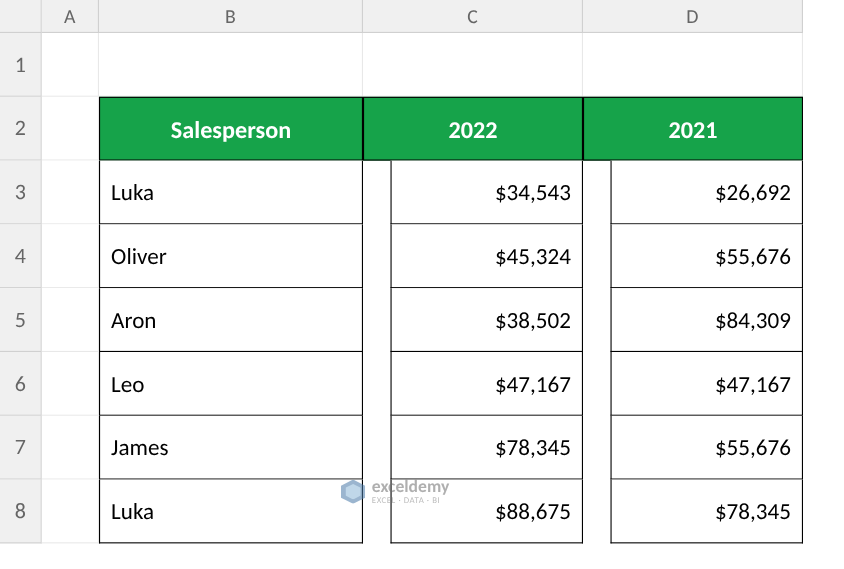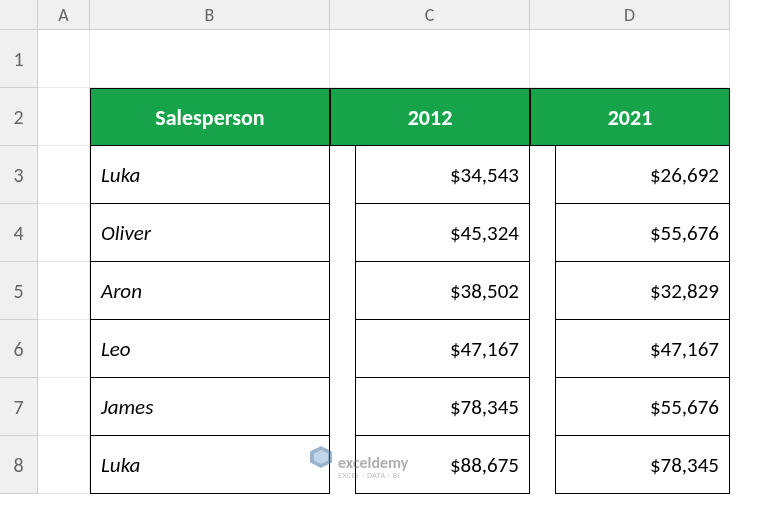--- a/index.html
+++ b/index.html
@@ -68,21 +68,20 @@
       border-top: none;
       display: flex;
       align-items: center;
       font-size: 21px;
       padding: 0 10px;
       background: #fff;
     }
     .data-cell.name {
       justify-content: flex-start;
       border-left: 1.5px solid #000;
-      font-style: italic;
     }
     .data-cell.value {
       justify-content: flex-end;
       margin-left: 25px;
     }
     .watermark {
       position: absolute;
       left: 310px;
       top: 435px;
       display: flex;
@@ -110,21 +109,20 @@
     }
     .watermark-text {
       display: flex;
       flex-direction: column;
       line-height: 1;
     }
     .watermark-main {
       font-size: 16px;
       color: #6f6f6f;
       font-weight: 600;
-      margin-top: 20px;
     }
     .watermark-sub {
       font-size: 8px;
       color: #888;
       letter-spacing: 0.5px;
     }
   </style>
 </head>
 <body>
 
@@ -138,40 +136,40 @@
 
   <div class="row-header">1</div>
   <div class="cell"></div>
   <div class="cell"></div>
   <div class="cell"></div>
   <div class="cell"></div>
 
   <div class="row-header">2</div>
   <div class="cell"></div>
   <div class="table-header first">Salesperson</div>
-  <div class="table-header">2012</div>
+  <div class="table-header">2022</div>
   <div class="table-header">2021</div>
 
   <div class="row-header">3</div>
   <div class="cell"></div>
   <div class="data-cell name">Luka</div>
   <div class="data-cell value">$34,543</div>
   <div class="data-cell value">$26,692</div>
 
   <div class="row-header">4</div>
   <div class="cell"></div>
   <div class="data-cell name">Oliver</div>
   <div class="data-cell value">$45,324</div>
   <div class="data-cell value">$55,676</div>
 
   <div class="row-header">5</div>
   <div class="cell"></div>
   <div class="data-cell name">Aron</div>
   <div class="data-cell value">$38,502</div>
-  <div class="data-cell value">$32,829</div>
+  <div class="data-cell value">$84,309</div>
 
   <div class="row-header">6</div>
   <div class="cell"></div>
   <div class="data-cell name">Leo</div>
   <div class="data-cell value">$47,167</div>
   <div class="data-cell value">$47,167</div>
 
   <div class="row-header">7</div>
   <div class="cell"></div>
   <div class="data-cell name">James</div>

